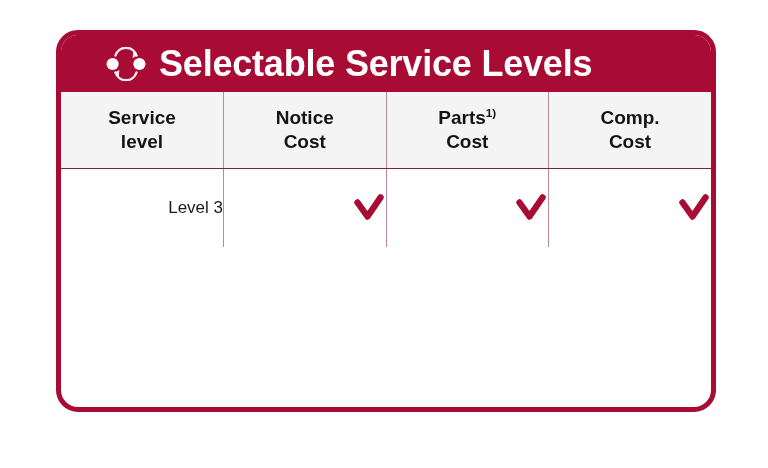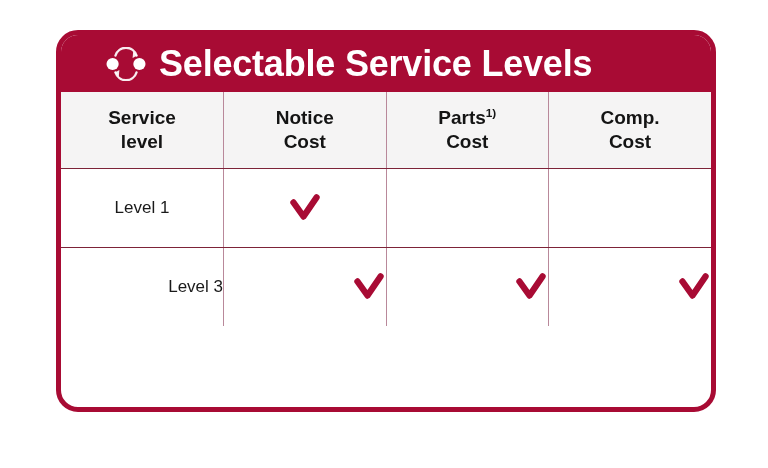--- a/index.html
+++ b/index.html
@@ -172,57 +172,37 @@
           </th>
           <th>
             <span class="hdr-line">Comp.</span>
             <span class="hdr-line">Cost</span>
           </th>
         </tr>
       </thead>
       <tbody>
         <tr>
           <td>
-            <span class="level-label">Level 1</span>
+            <span class="level-label">Level 3</span>
           </td>
           <td>
             <svg class="check" viewBox="0 0 34 30">
                 <path d="M5.5 9.5 L15.5 23.5 L28.5 4.5" fill="none" stroke="#A80B34" stroke-width="6.4" stroke-linecap="round" stroke-linejoin="round"></path>
               </svg>
           </td>
           <td>
-            <svg class="check empty" viewBox="0 0 34 30">
-                <path d="M5.5 9.5 L15.5 23.5 L28.5 4.5" fill="none" stroke="#A80B34" stroke-width="6.4" stroke-linecap="round" stroke-linejoin="round"></path>
-              </svg>
-          </td>
-          <td>
-            <svg class="check empty" viewBox="0 0 34 30">
-                <path d="M5.5 9.5 L15.5 23.5 L28.5 4.5" fill="none" stroke="#A80B34" stroke-width="6.4" stroke-linecap="round" stroke-linejoin="round"></path>
-              </svg>
-          </td>
-        </tr>
-        <tr>
-          <td>
-            <span class="level-label">Level 3</span>
-          </td>
-          <td>
             <svg class="check" viewBox="0 0 34 30">
                 <path d="M5.5 9.5 L15.5 23.5 L28.5 4.5" fill="none" stroke="#A80B34" stroke-width="6.4" stroke-linecap="round" stroke-linejoin="round"></path>
               </svg>
           </td>
           <td>
             <svg class="check" viewBox="0 0 34 30">
                 <path d="M5.5 9.5 L15.5 23.5 L28.5 4.5" fill="none" stroke="#A80B34" stroke-width="6.4" stroke-linecap="round" stroke-linejoin="round"></path>
               </svg>
           </td>
-          <td>
-            <svg class="check" viewBox="0 0 34 30">
-                <path d="M5.5 9.5 L15.5 23.5 L28.5 4.5" fill="none" stroke="#A80B34" stroke-width="6.4" stroke-linecap="round" stroke-linejoin="round"></path>
-              </svg>
-          </td>
         </tr>
       </tbody>
     </table>
 
   </div>
 
 
 </div>
 
 </body></html>

